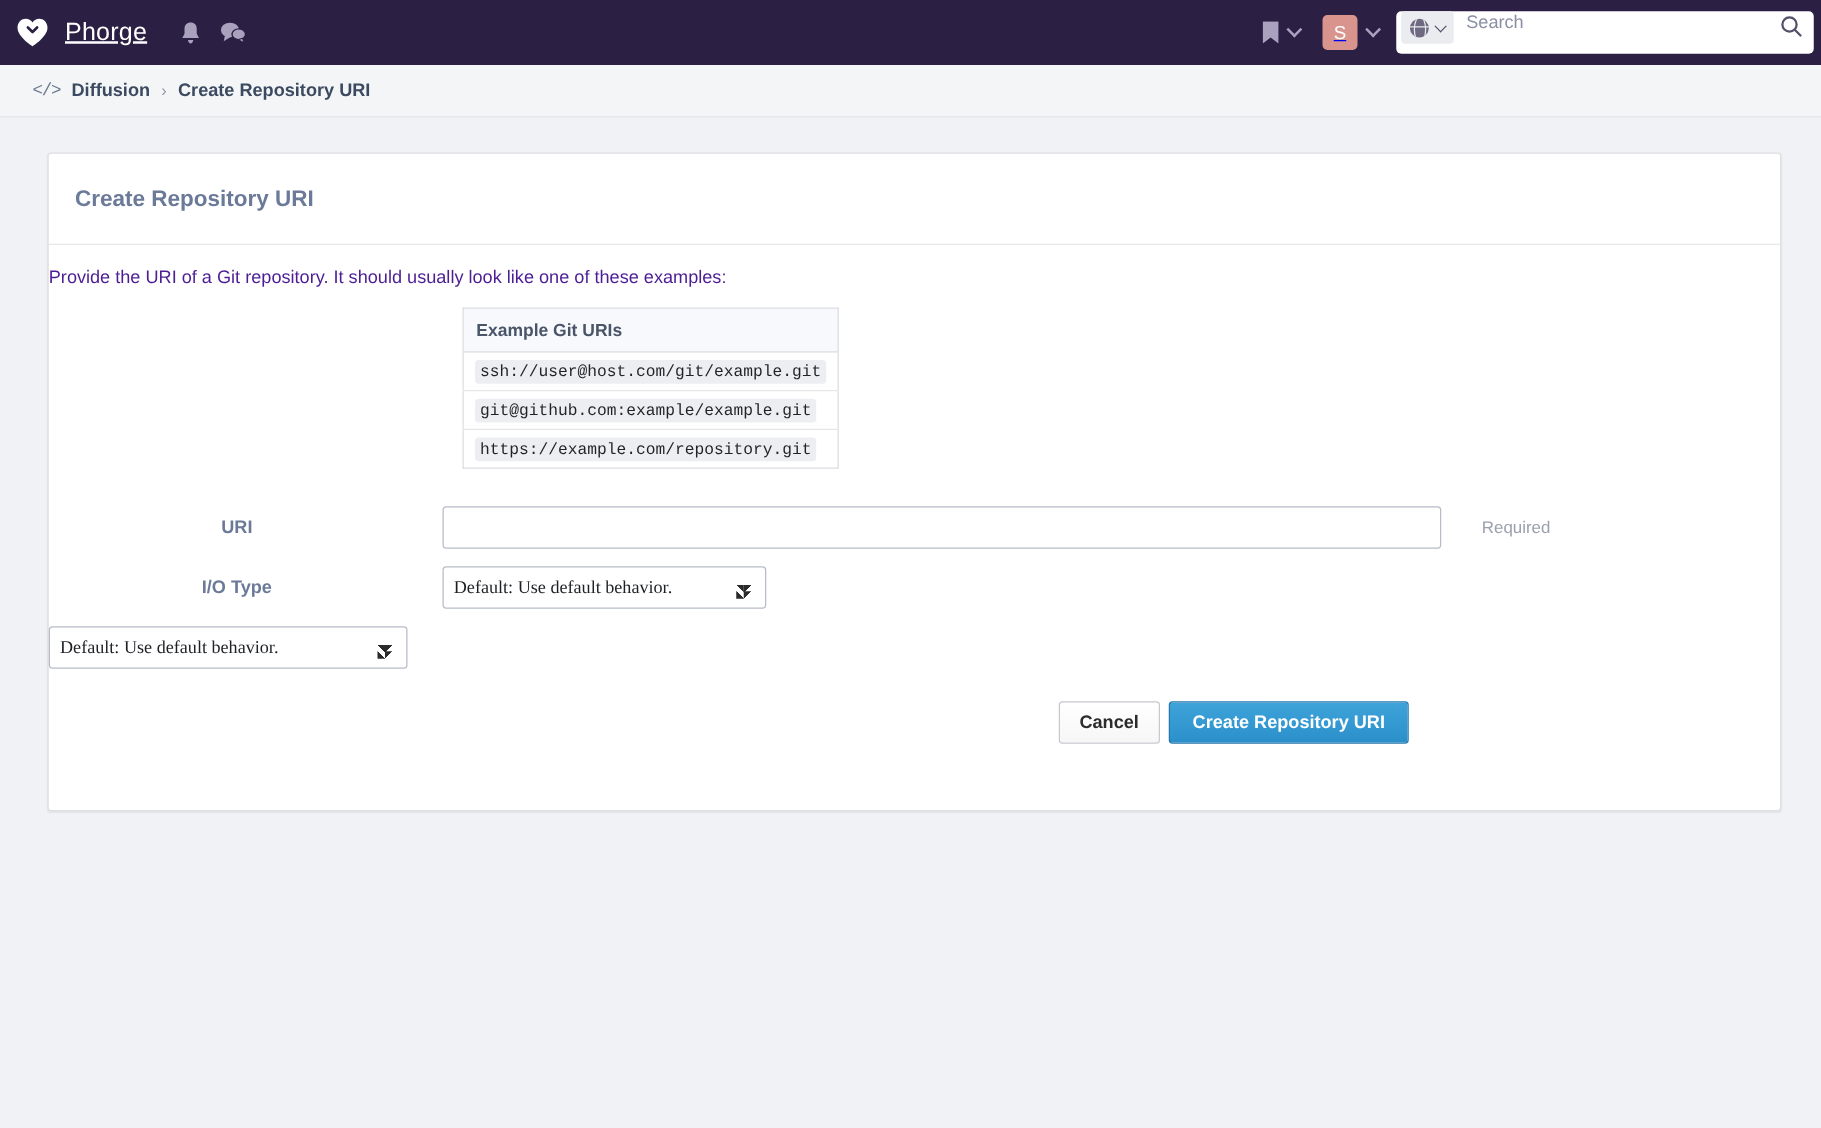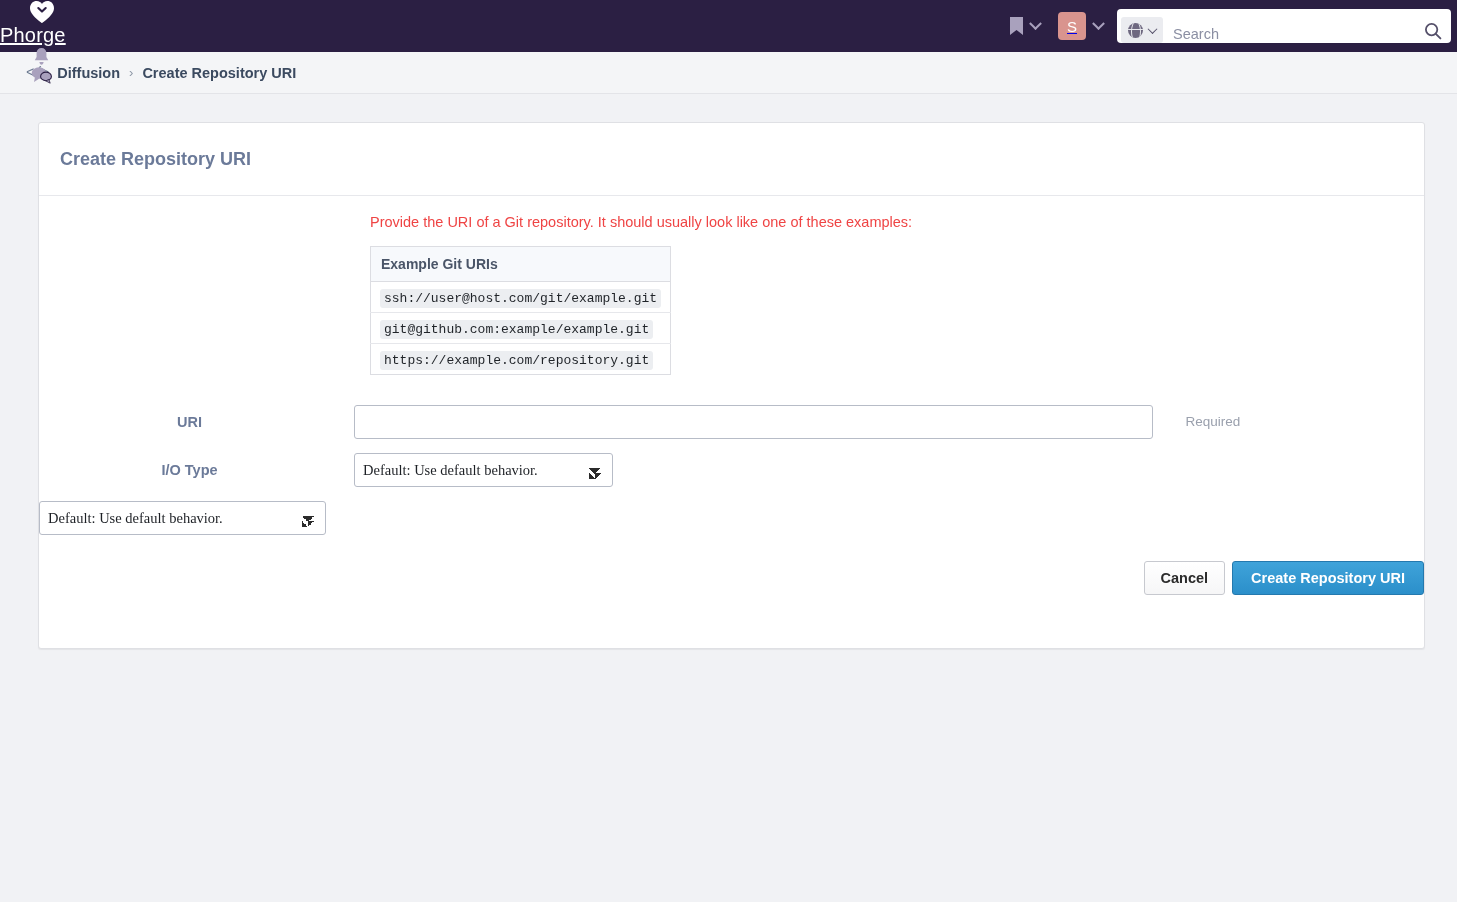--- a/index.html
+++ b/index.html
@@ -17,21 +17,20 @@
     height: 52px;
     background: #2b1f43;
     display: flex;
     align-items: center;
     padding: 0 0 0 0;
   }
   .nav-left {
     display: flex;
     align-items: center;
     height: 52px;
-    flex-direction: column;
   }
   .logo-btn {
     width: 52px; height: 52px;
     display: flex; align-items: center; justify-content: center;
   }
   .brand {
     color: #ffffff;
     font-size: 20px;
     letter-spacing: .2px;
     padding-right: 18px;
@@ -70,21 +69,21 @@
   .avatar {
     width: 28px; height: 28px;
     background: #d9948e;
     border-radius: 4px;
     color: #fff;
     font-size: 15px;
     display: flex; align-items: center; justify-content: center;
   }
   .searchbox {
     display: flex;
-    align-items: flex-end;
+    align-items: flex-start;
     background: #ffffff;
     border-radius: 4px;
     height: 34px;
     width: 334px;
     margin-left: 6px;
     padding: 0 4px 0 4px;
   }
   .scope-btn {
     display: flex; align-items: center;
     gap: 6px;
@@ -195,22 +194,21 @@
     text-align: center;
     padding-right: 14px;
     color: #6b7a99;
     font-size: 14.5px;
     font-weight: bold;
     line-height: 34px;
   }
   .fctl { flex: 1; }
 
   .intro {
-    margin-left: 331px;
-    color: #ef4444;
+    color: #4c1d95;
     font-size: 14.5px;
     margin-bottom: 16px;
   }
 
   table.examples {
     margin-left: 331px;
     border-collapse: collapse;
     border: 1px solid #dcdde2;
     background: #fff;
     width: 300px;
@@ -284,20 +282,21 @@
     color: #9aa0ad;
     font-size: 13.5px;
     margin-left: 28px;
     line-height: 34px;
     vertical-align: top;
   }
 
   .btnrow {
     display: flex;
     justify-content: flex-end;
+    padding-right: 297px;
     margin-top: 26px;
     gap: 7px;
   }
   .btn {
     height: 34px;
     border-radius: 3px;
     font-size: 14.5px;
     font-weight: bold;
     font-family: "Liberation Sans", sans-serif;
     cursor: pointer;

